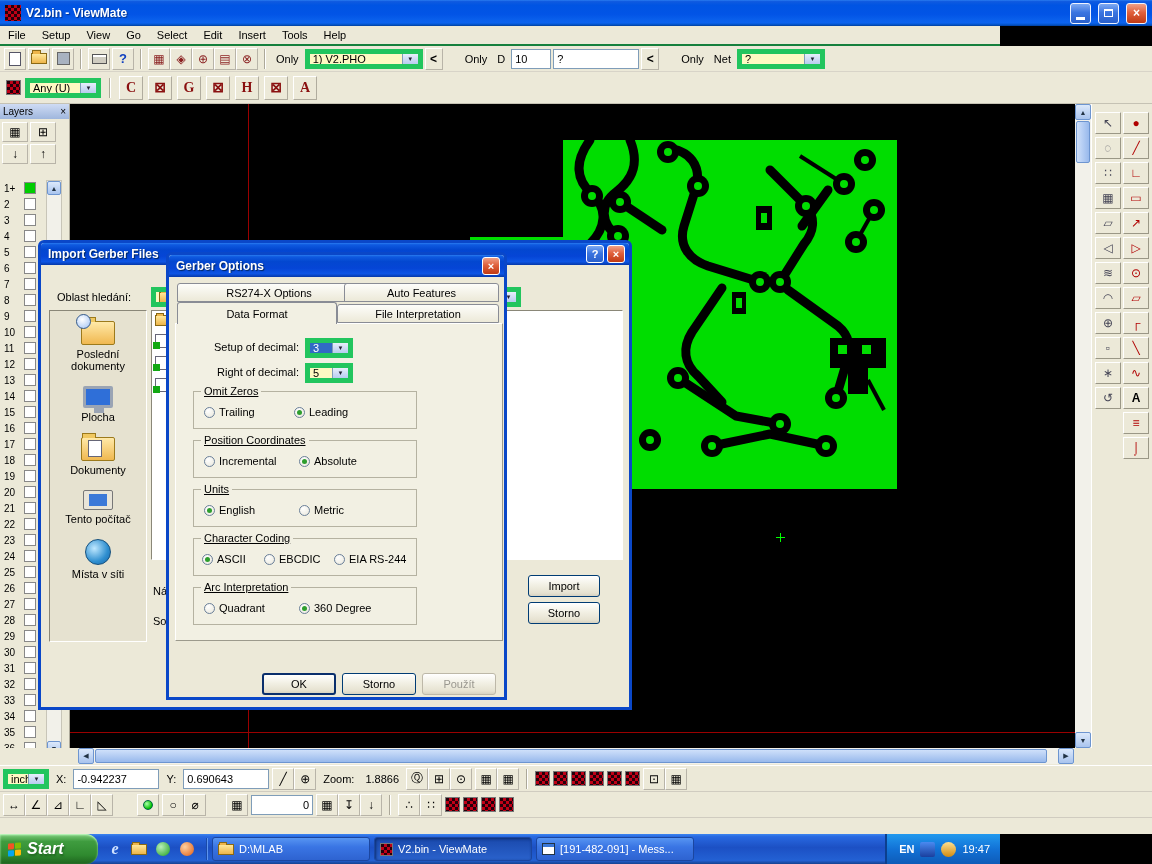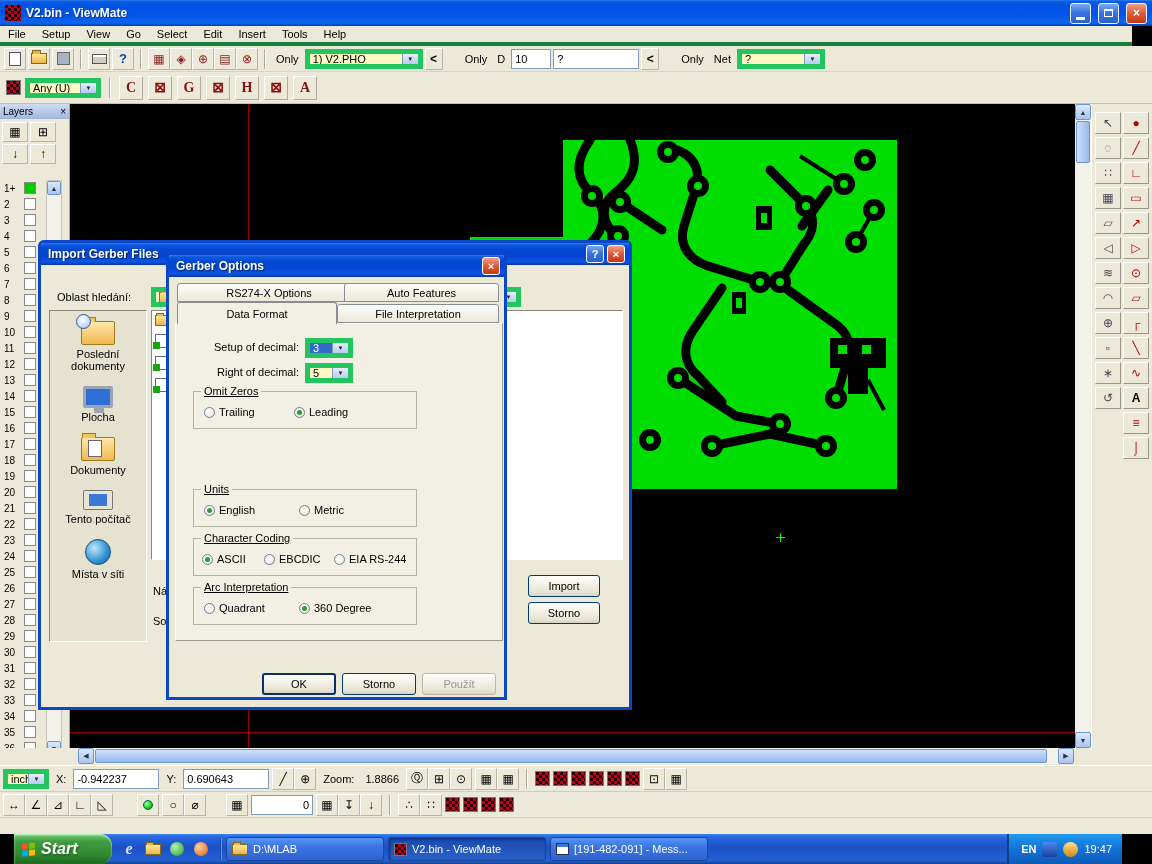--- a/index.html
+++ b/index.html
@@ -22,22 +22,22 @@
   .winbtn .minbar{width:9px;height:3px;background:#fff;margin-top:10px;}
   .winbtn .restsq{width:9px;height:8px;border:1px solid #fff;border-top:2px solid #fff;}
 
   .check-icon{width:15px;height:15px;display:inline-block;flex:none;border:1px solid #777;
     background:linear-gradient(45deg,#c00016 25%,transparent 25%,transparent 75%,#c00016 75%),
       linear-gradient(45deg,#c00016 25%,#26000a 25%,#26000a 75%,#c00016 75%);
     background-size:6px 6px;background-position:0 0,3px 3px;}
   #titlebar .check-icon{border:none;width:16px;height:16px;}
 
   
-  #menubar{position:absolute;left:0;top:26px;width:1132px;height:20px;background:#ece9d8;
-    display:flex;align-items:center;border-bottom:4px solid #15803d;}
+  #menubar{position:absolute;left:0;top:26px;width:1000px;height:20px;background:#ece9d8;
+    display:flex;align-items:center;border-bottom:2px solid #15803d;}
   .menu-item{padding:2px 8px;}
   #toolbar1{position:absolute;left:0;top:46px;width:1152px;height:26px;background:#ece9d8;
     display:flex;align-items:center;gap:2px;padding:0 4px;border-bottom:1px solid #d8d4c8;}
   #toolbar2{position:absolute;left:0;top:72px;width:1152px;height:32px;background:#ece9d8;
     display:flex;align-items:center;gap:4px;padding:0 6px;border-bottom:1px solid #c5c2b4;}
   .sep{width:2px;height:20px;border-left:1px solid #aca899;border-right:1px solid #fff;margin:0 4px;flex:none;}
   .tbtn{height:22px;min-width:22px;display:flex;align-items:center;justify-content:center;flex:none;
     background:#ece9d8;border:1px solid;border-color:#fff #b8b4a8 #b8b4a8 #fff;font-size:12px;padding:0;}
   .tbtn.sm{min-width:18px;width:18px;font-weight:bold;}
   .tbtn.mc span{color:#8a2020;}
@@ -162,21 +162,21 @@
   #gerber-dialog .dec-lab{position:absolute;width:108px;text-align:right;}
   #gerber-dialog .combo{position:absolute;width:48px;}
   .fieldset{position:absolute;left:24px;width:224px;height:38px;border:1px solid #b5b2a1;}
   .legend{position:absolute;top:-7px;left:7px;background:#f2f0e3;padding:0 3px;font-size:11px;white-space:nowrap;text-decoration:underline;}
   .radio-item{position:absolute;top:14px;display:flex;align-items:center;gap:4px;white-space:nowrap;}
   .radio{width:11px;height:11px;border-radius:50%;background:radial-gradient(circle at 35% 30%,#fff,#e8e6da);border:1px solid #6a7f99;position:relative;flex:none;}
   .radio.checked::after{content:"";position:absolute;inset:2px;border-radius:50%;background:#2e9e2e;}
   #gerber-dialog .xp-btn{position:absolute;width:74px;}
 
   
-  #taskbar{position:absolute;left:14px;top:834px;width:1108px;height:30px;
+  #taskbar{position:absolute;left:0;top:834px;width:1000px;height:30px;
     background:linear-gradient(180deg,#3c85f0 0%,#2868e0 9%,#1c50c4 45%,#2361d4 88%,#15428f 100%);display:flex;align-items:center;}
   #start-btn{height:30px;width:98px;border-radius:0 12px 12px 0;display:flex;align-items:center;gap:6px;padding:0 12px 0 8px;
     background:linear-gradient(180deg,#7fce7f 0%,#3f9c3f 25%,#2f8a2f 70%,#1e641e 100%);
     box-shadow:inset 0 1px 2px #c8ffc8;}
   #start-btn .label{color:#fff;font-size:16px;font-weight:bold;font-style:italic;text-shadow:1px 2px 2px #14401480;}
   .flag{display:grid;grid-template-columns:6px 6px;grid-template-rows:6px 6px;gap:1px;transform:skewY(-6deg);}
   .flag span{border-radius:1px;}
   .flag .r{background:#f35325;} .flag .g{background:#81bc06;} .flag .b{background:#05a6f0;} .flag .y{background:#ffba08;}
   #quicklaunch{display:flex;align-items:center;gap:6px;padding:0 8px;}
   .ql{width:18px;height:18px;display:flex;align-items:center;justify-content:center;}
@@ -961,20 +961,31 @@
         <span class="radio-item" style="left:10px">
           <span class="radio"></span>
           <span>Trailing</span>
         </span>
         <span class="radio-item" style="left:100px">
           <span class="radio checked"></span>
           <span>Leading</span>
         </span>
       </div>
 
+      <div class="fieldset" style="top:163px">
+        <span class="legend">Position Coordinates</span>
+        <span class="radio-item" style="left:10px">
+          <span class="radio"></span>
+          <span>Incremental</span>
+        </span>
+        <span class="radio-item" style="left:105px">
+          <span class="radio checked"></span>
+          <span>Absolute</span>
+        </span>
+      </div>
 
       <div class="fieldset" style="top:212px">
         <span class="legend">Units</span>
         <span class="radio-item" style="left:10px">
           <span class="radio checked"></span>
           <span>English</span>
         </span>
         <span class="radio-item" style="left:105px">
           <span class="radio"></span>
           <span>Metric</span>

